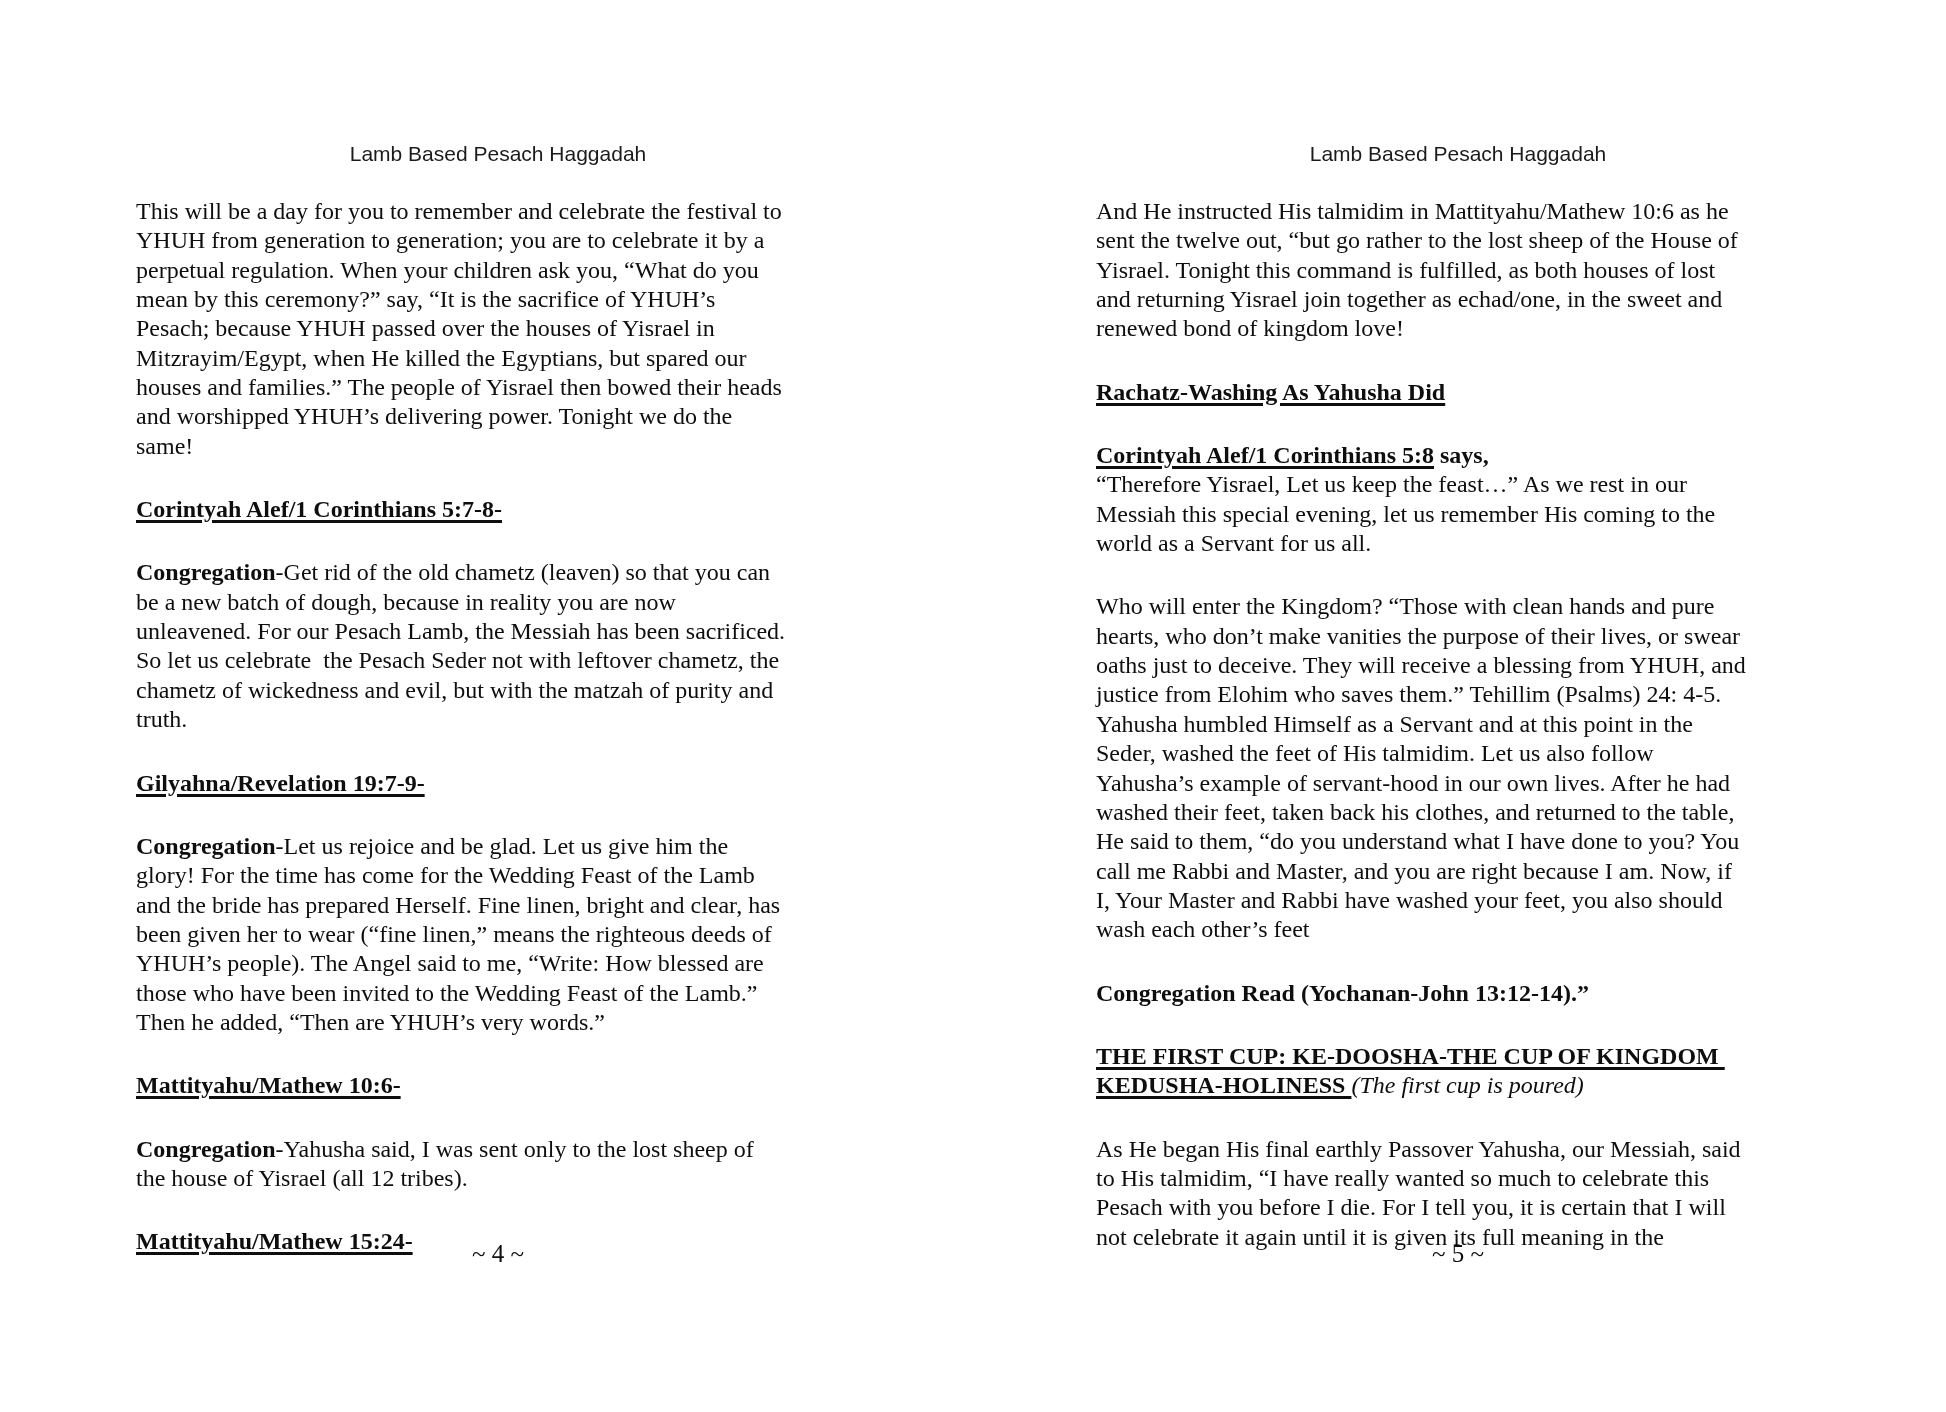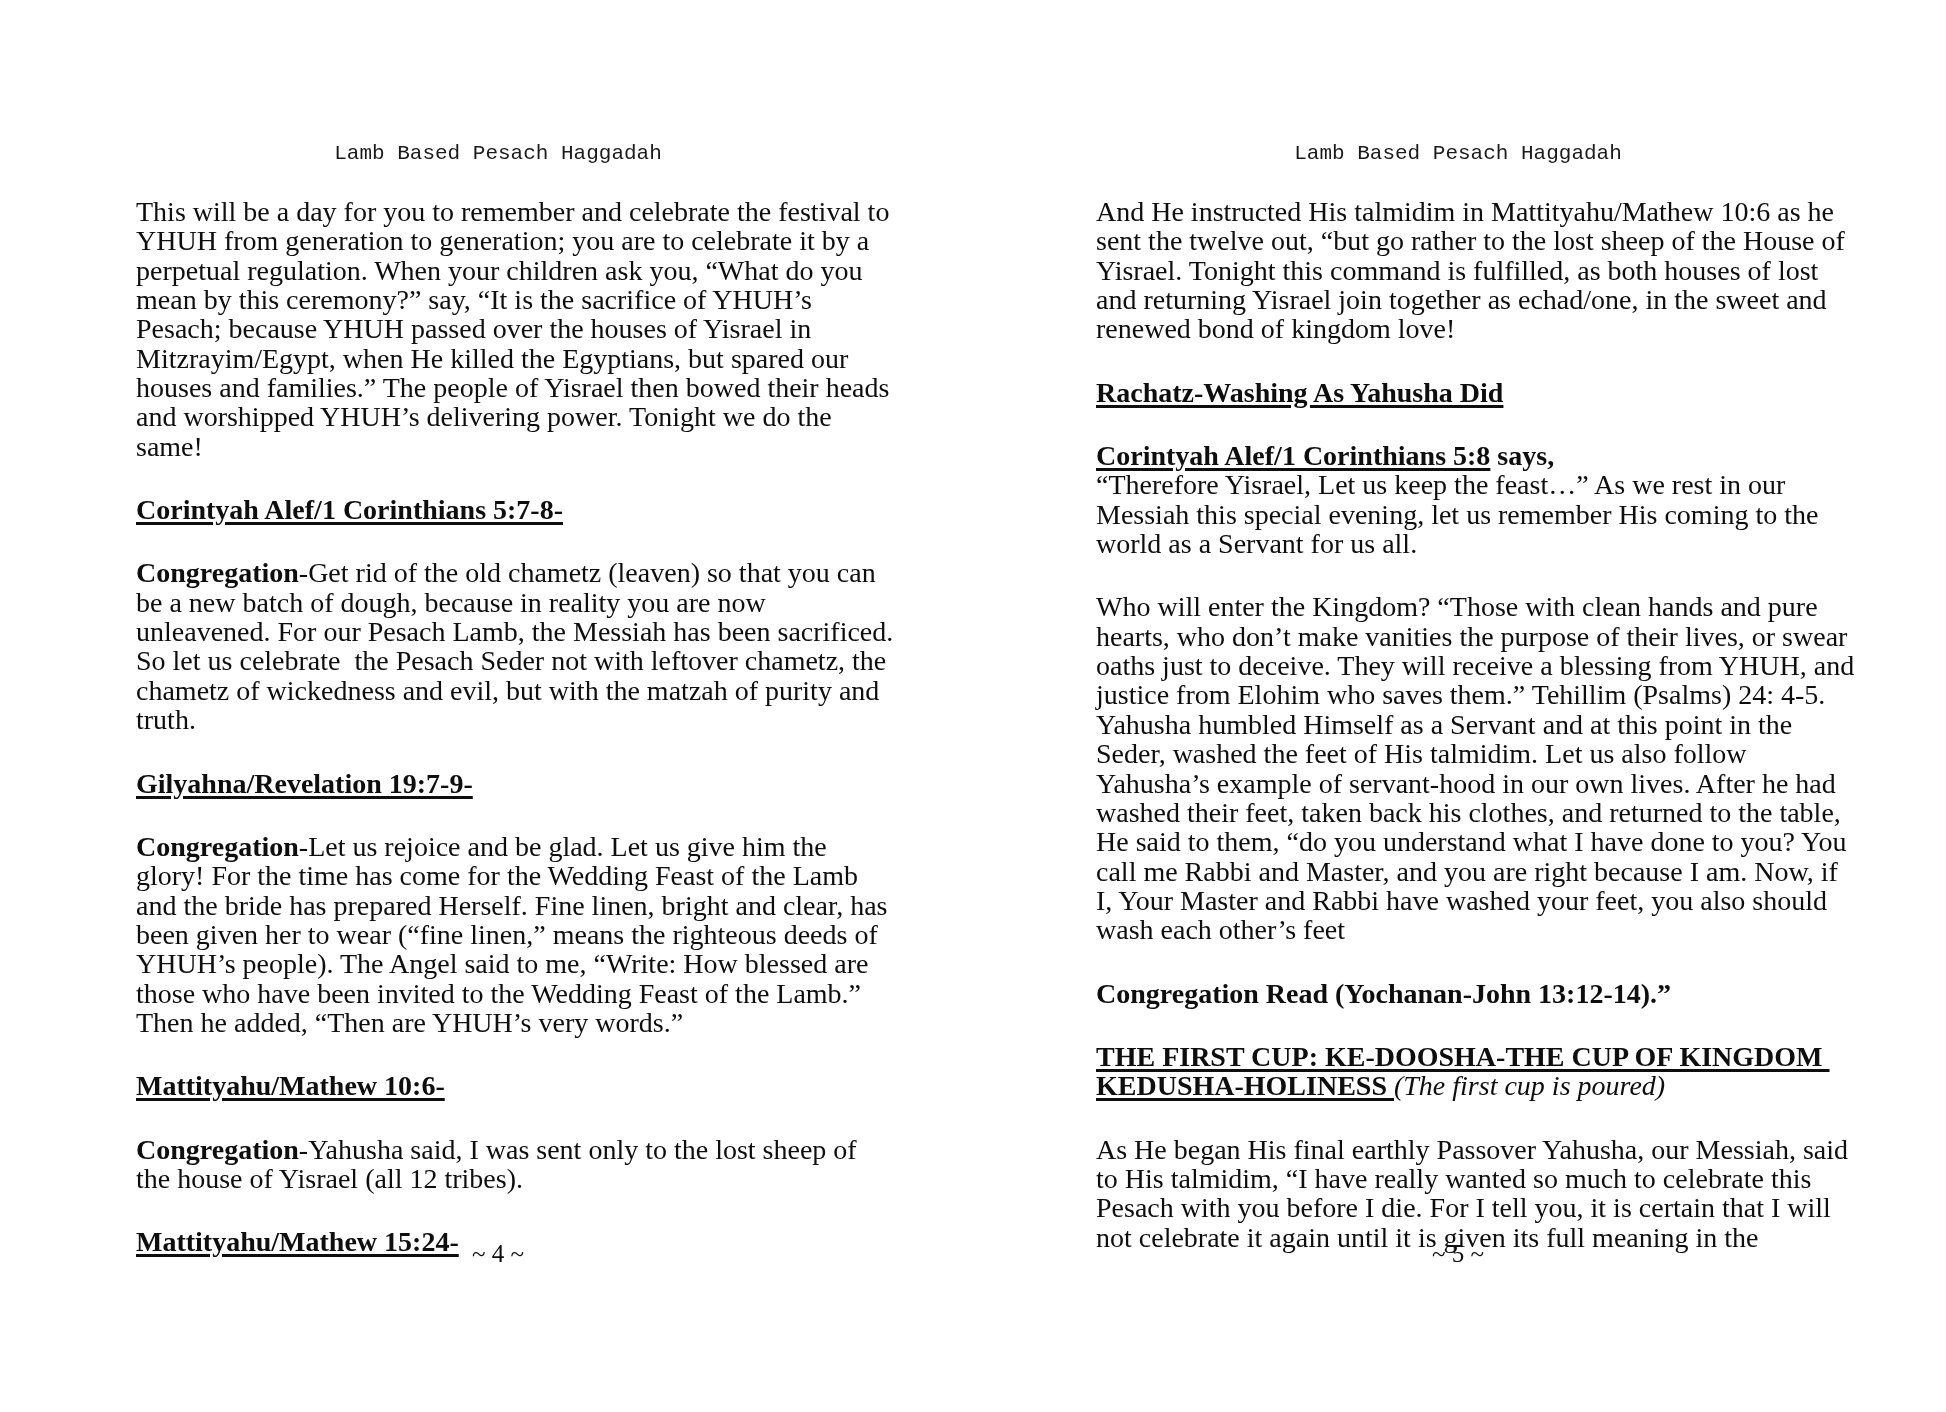--- a/index.html
+++ b/index.html
@@ -19,30 +19,30 @@
     height: 1412px;
   }
   .page-left  { left: 136px; }
   .page-right { left: 1096px; }
   .page-header {
     position: absolute;
     top: 142px;
     left: 0;
     width: 100%;
     text-align: center;
-    font-family: Liberation Mono, monospace;
+    font-family: Liberation Sans, sans-serif;
     font-size: 21px;
     color: #1b1b1b;
   }
   .page-body {
     position: absolute;
     top: 197px;
     left: 0;
     width: 100%;
-    font-size: 28px;
+    font-size: 24px;
     line-height: 29.35px;
   }
   .para + .para { margin-top: 34px; }
   .line { white-space: pre; }
   .b { font-weight: bold; }
   .i { font-style: italic; text-align: right; }
   .u {
     text-decoration-line: underline;
     text-decoration-thickness: 2.5px;
     text-underline-offset: 3px;

